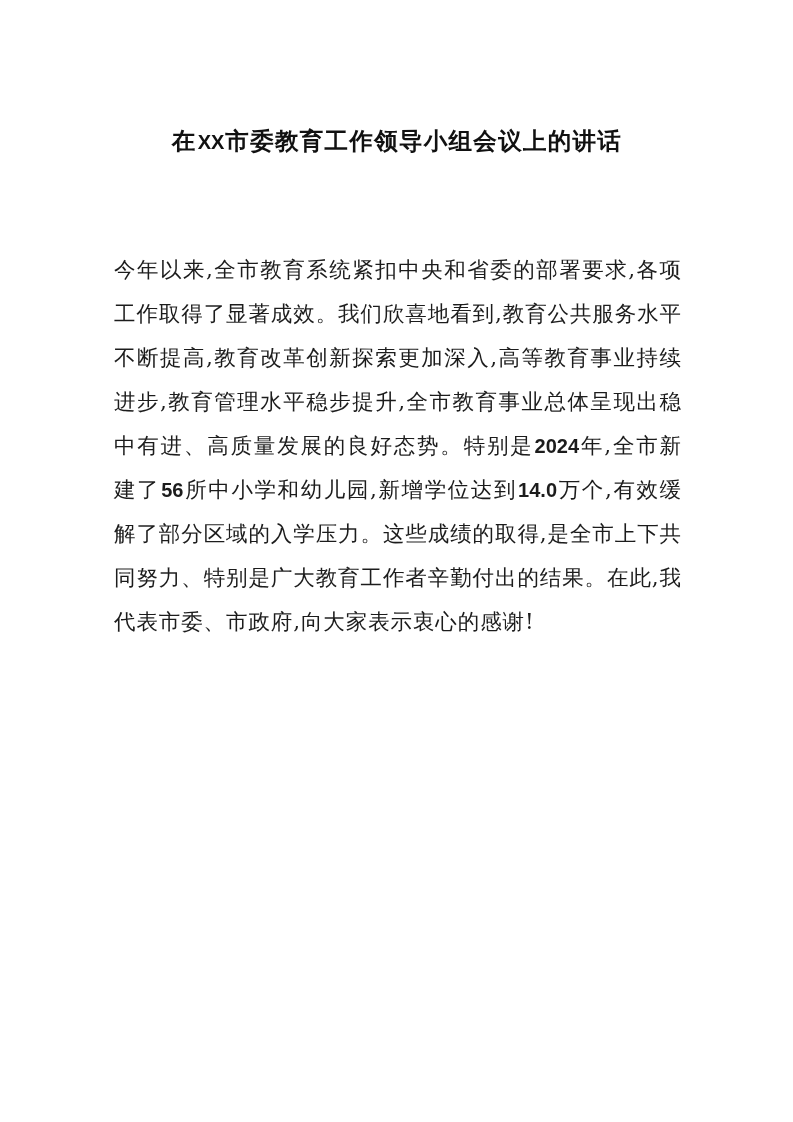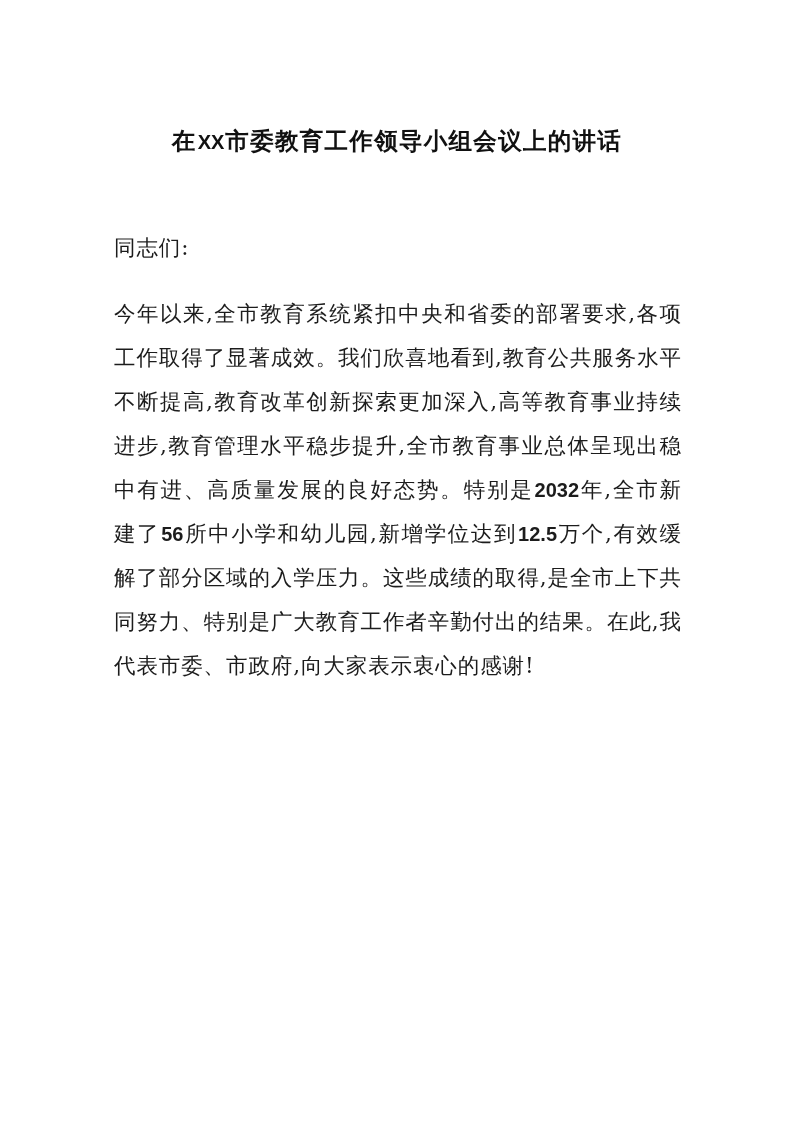--- a/index.html
+++ b/index.html
@@ -96,22 +96,21 @@
 <body>
 
 <div class="page">
 
   <div class="doc-body">
 
     <h1 class="doc-title"><span>在</span><span class="lat">XX</span><span>市委教育工作领导小组会议上的讲话</span></h1>
 
     <div class="content">
 
-      <p class="para salutation">同志们:</p>
 
 
-      <p class="para spaced-top" id="para-2">今年以来,全市教育系统紧扣中央和省委的部署要求,各项工作取得了显著成效。我们欣喜地看到,教育公共服务水平不断提高,教育改革创新探索更加深入,高等教育事业持续进步,教育管理水平稳步提升,全市教育事业总体呈现出稳中有进、高质量发展的良好态势。特别是<span class="lat">2032</span>年,全市新建了<span class="lat">56</span>所中小学和幼儿园,新增学位达到<span class="lat">12.5</span>万个,有效缓解了部分区域的入学压力。这些成绩的取得,是全市上下共同努力、特别是广大教育工作者辛勤付出的结果。在此,我代表市委、市政府,向大家表示衷心的感谢!</p>
+      <p class="para spaced-top" id="para-2">今年以来,全市教育系统紧扣中央和省委的部署要求,各项工作取得了显著成效。我们欣喜地看到,教育公共服务水平不断提高,教育改革创新探索更加深入,高等教育事业持续进步,教育管理水平稳步提升,全市教育事业总体呈现出稳中有进、高质量发展的良好态势。特别是<span class="lat">2024</span>年,全市新建了<span class="lat">56</span>所中小学和幼儿园,新增学位达到<span class="lat">14.0</span>万个,有效缓解了部分区域的入学压力。这些成绩的取得,是全市上下共同努力、特别是广大教育工作者辛勤付出的结果。在此,我代表市委、市政府,向大家表示衷心的感谢!</p>
 
     </div>
 
   </div>
 
 </div>
 
 </body></html>

